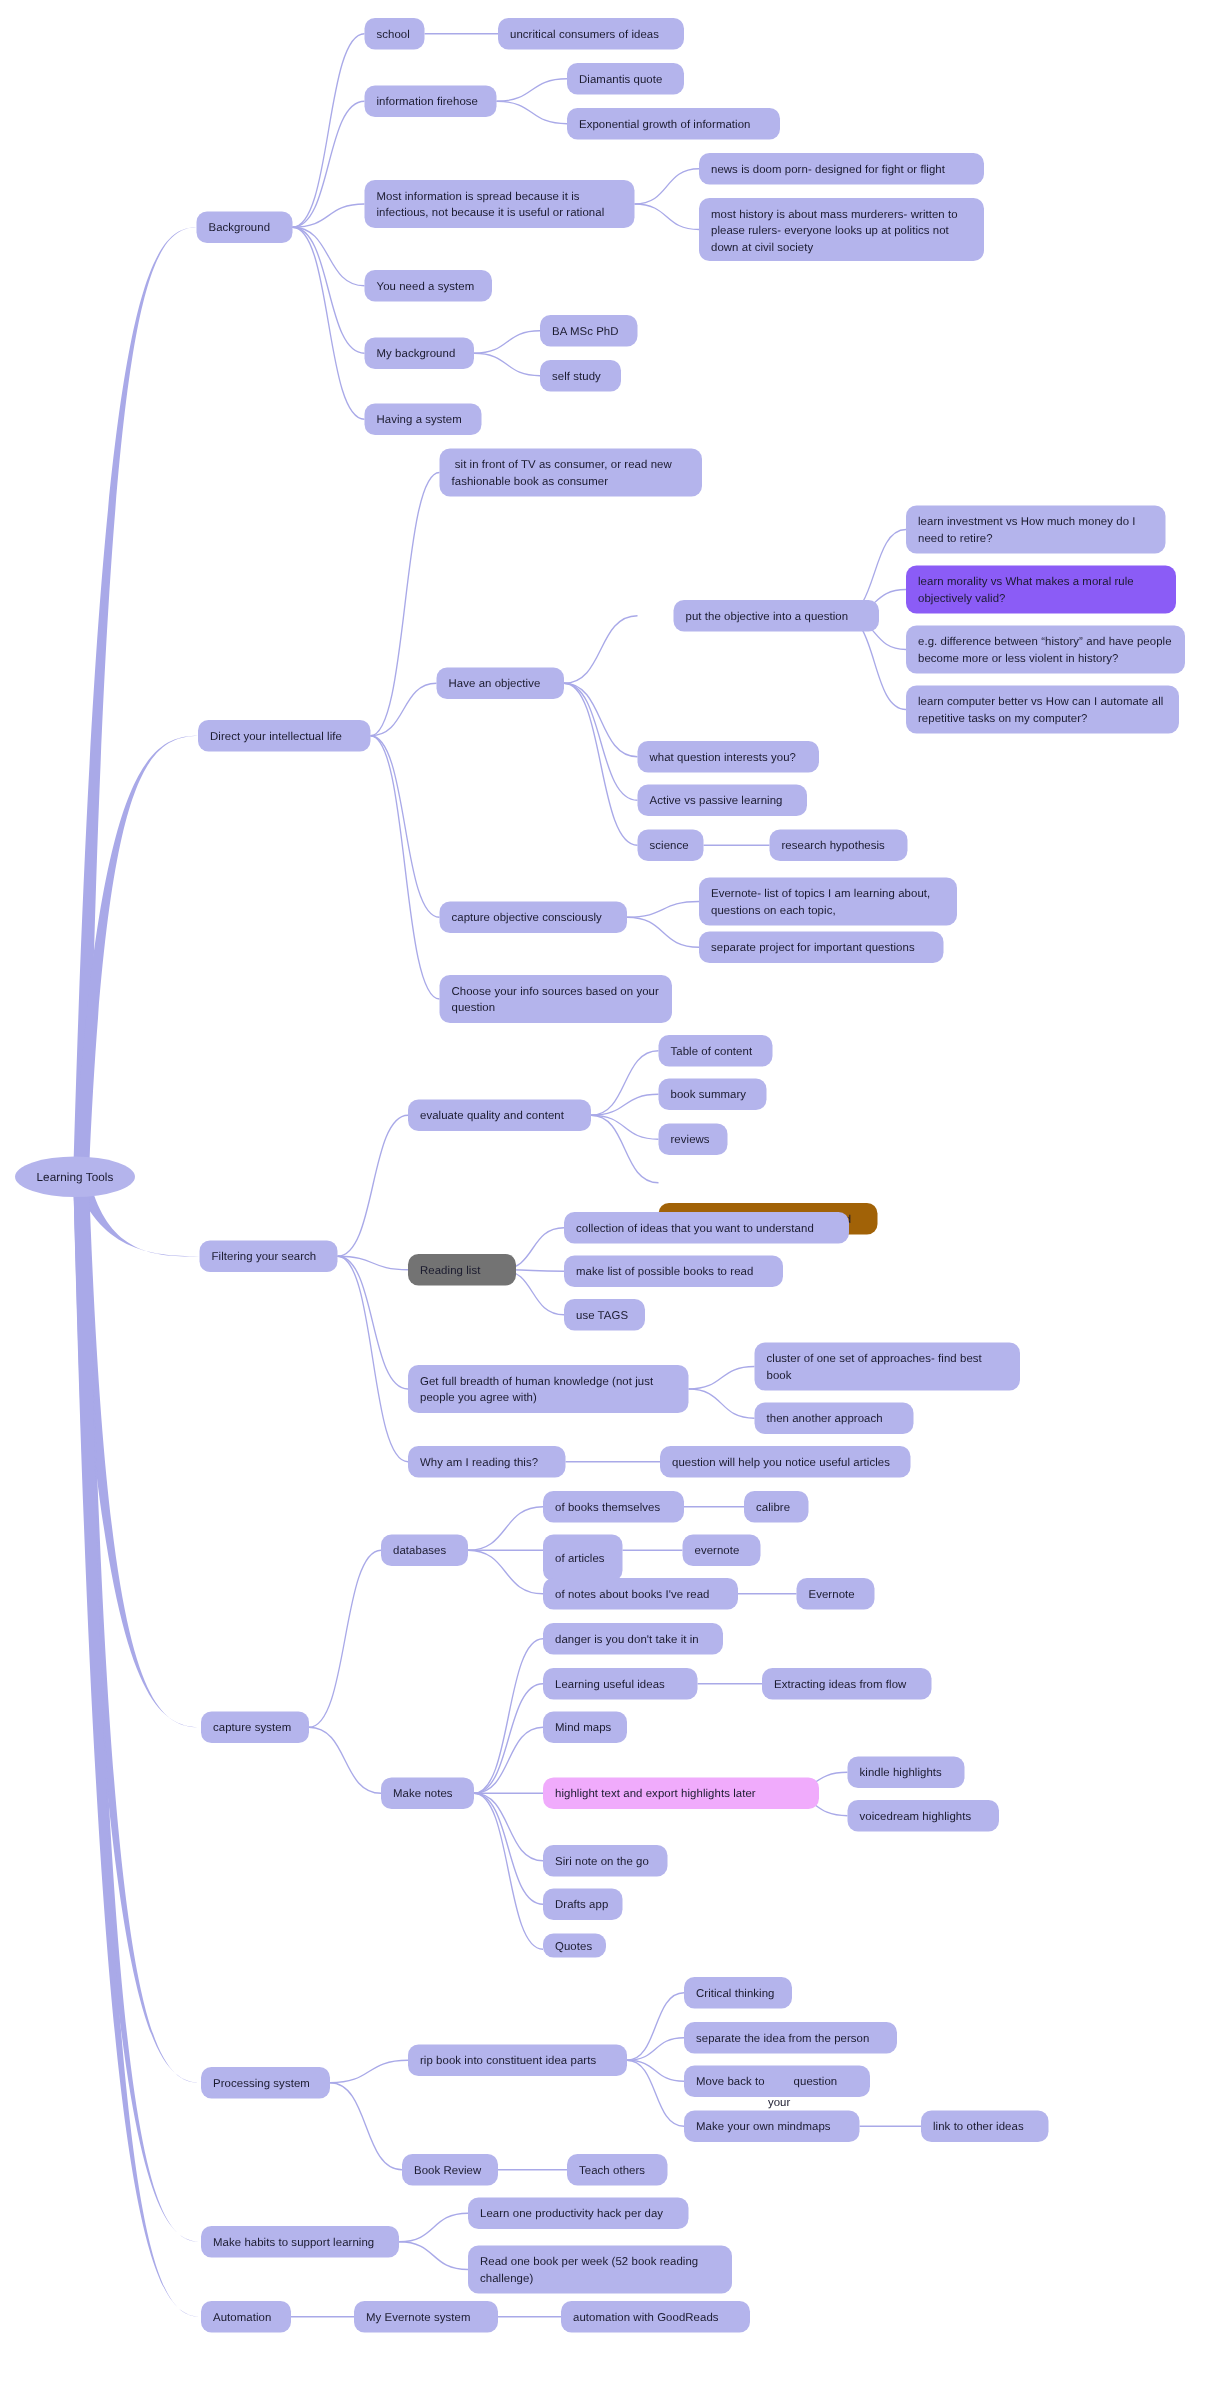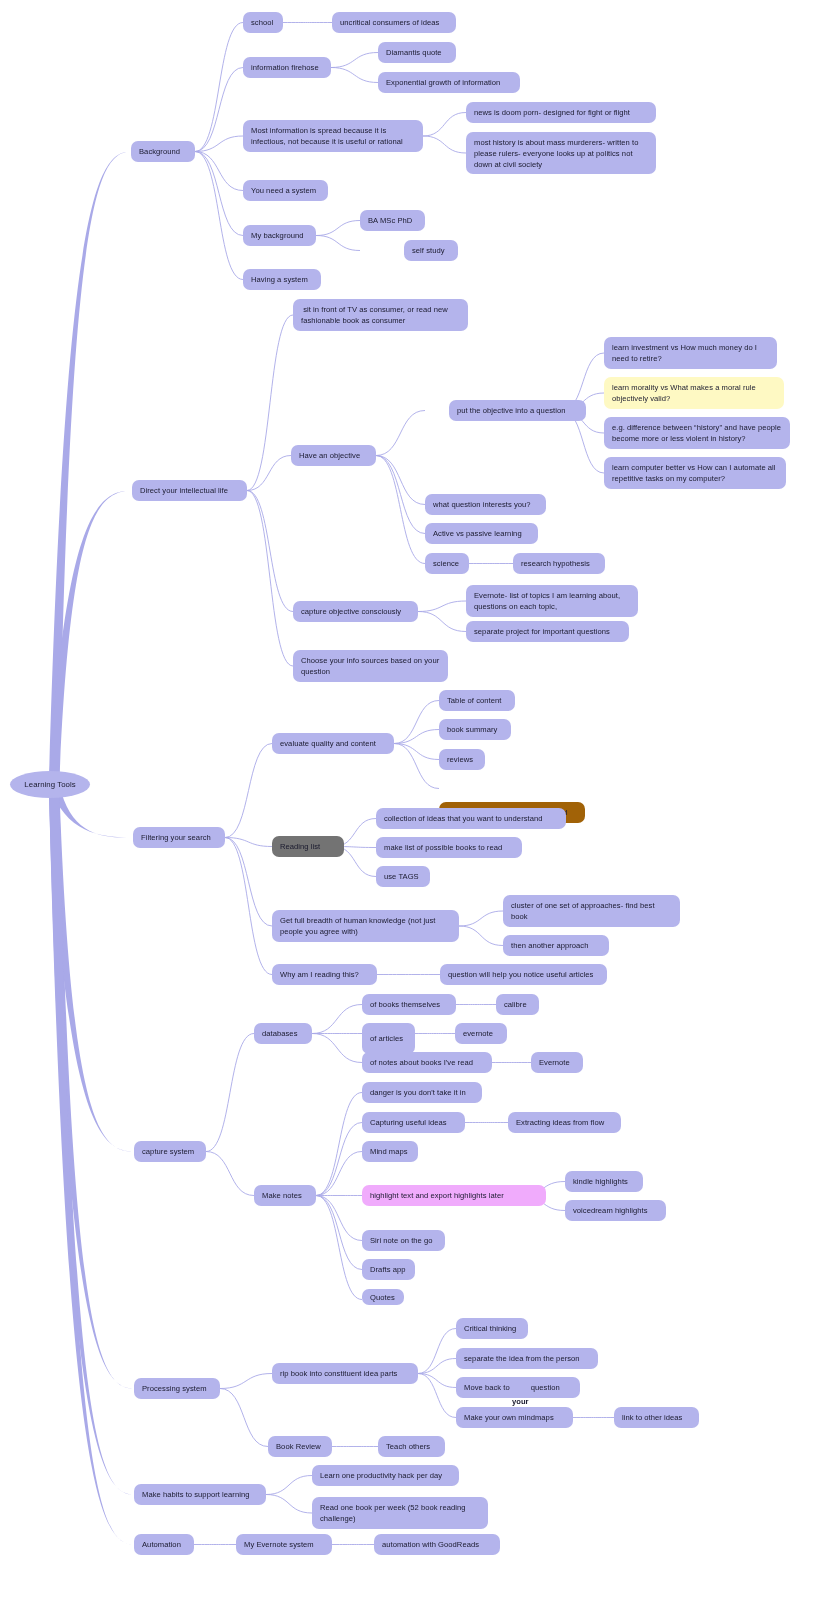--- a/index.html
+++ b/index.html
@@ -7,21 +7,21 @@
        font-family:"Liberation Sans","DejaVu Sans",sans-serif;}
   #map{position:relative;width:818px;height:1600px;background:#fff;}
   #edges{position:absolute;left:0;top:0;width:818px;height:1600px;}
   .node{position:absolute;box-sizing:border-box;
         background:#b4b4ec;color:#1a1a2e;border-radius:7px;
         display:flex;align-items:center;
         padding:4px 8px;line-height:11px;font-size:7.6px;
         letter-spacing:.05px;white-space:pre-wrap;}
   .node.root{border-radius:50%;justify-content:center;
              text-align:center;font-size:7.8px;}
-  .node b{font-weight:bold;margin-top:28px;}
+  .node b{font-weight:normal;margin-top:28px;}
 </style>
 </head>
 <body>
 
 <div id="map">
   <svg id="edges" viewBox="0 0 818 1600" preserveAspectRatio="none">
       <path d="M48.8,784.5 C65.46,202.14 97,151.5 131,151.5 C97,152.6 70.26,202.14 59.2,784.5 Z" fill="#a9a9e8" stroke="none"></path>
       <path d="M195,151.5 C221.4,151.5 216.6,22.5 243,22.5" fill="none" stroke="#a9a9e8" stroke-width="0.9"></path>
       <path d="M283,22.5 C309.95,22.5 305.05,22.5 332,22.5" fill="none" stroke="#a9a9e8" stroke-width="0.9"></path>
       <path d="M195,151.5 C221.4,151.5 216.6,67.5 243,67.5" fill="none" stroke="#a9a9e8" stroke-width="0.9"></path>
@@ -108,28 +108,28 @@
       <div class="node" style="left: 332px; top: 12px; width: 124px; height: 21px; background: rgb(180, 180, 236); color: rgb(26, 26, 46);"><span>uncritical consumers of ideas</span></div>
       <div class="node" style="left: 243px; top: 57px; width: 88px; height: 21px; background: rgb(180, 180, 236); color: rgb(26, 26, 46);"><span>information firehose</span></div>
       <div class="node" style="left: 378px; top: 42px; width: 78px; height: 21px; background: rgb(180, 180, 236); color: rgb(26, 26, 46);"><span>Diamantis quote</span></div>
       <div class="node" style="left: 378px; top: 72px; width: 142px; height: 21px; background: rgb(180, 180, 236); color: rgb(26, 26, 46);"><span>Exponential growth of information</span></div>
       <div class="node" style="left: 243px; top: 120px; width: 180px; height: 32px; background: rgb(180, 180, 236); color: rgb(26, 26, 46);"><span>Most information is spread because it is infectious, not because it is useful or rational</span></div>
       <div class="node" style="left: 466px; top: 102px; width: 190px; height: 21px; background: rgb(180, 180, 236); color: rgb(26, 26, 46);"><span>news is doom porn- designed for fight or flight</span></div>
       <div class="node" style="left: 466px; top: 132px; width: 190px; height: 42px; background: rgb(180, 180, 236); color: rgb(26, 26, 46);"><span>most history is about mass murderers- written to please rulers- everyone looks up at politics not down at civil society</span></div>
       <div class="node" style="left: 243px; top: 180px; width: 85px; height: 21px; background: rgb(180, 180, 236); color: rgb(26, 26, 46);"><span>You need a system</span></div>
       <div class="node" style="left: 243px; top: 225px; width: 73px; height: 21px; background: rgb(180, 180, 236); color: rgb(26, 26, 46);"><span>My background</span></div>
       <div class="node" style="left: 360px; top: 210px; width: 65px; height: 21px; background: rgb(180, 180, 236); color: rgb(26, 26, 46);"><span>BA MSc PhD</span></div>
-      <div class="node" style="left: 360px; top: 240px; width: 54px; height: 21px; background: rgb(180, 180, 236); color: rgb(26, 26, 46); margin-left: 44px;"><span>self study</span></div>
+      <div class="node" style="left: 360px; top: 240px; width: 54px; height: 21px; background: rgb(180, 180, 236); color: rgb(26, 26, 46);"><span>self study</span></div>
       <div class="node" style="left: 243px; top: 269px; width: 78px; height: 21px; background: rgb(180, 180, 236); color: rgb(26, 26, 46);"><span>Having a system</span></div>
       <div class="node" style="left: 132px; top: 480px; width: 115px; height: 21px; background: rgb(180, 180, 236); color: rgb(26, 26, 46);"><span>Direct your intellectual life</span></div>
       <div class="node" style="left: 293px; top: 299px; width: 175px; height: 32px; background: rgb(180, 180, 236); color: rgb(26, 26, 46);"><span> sit in front of TV as consumer, or read new fashionable book as consumer</span></div>
       <div class="node" style="left: 291px; top: 445px; width: 85px; height: 21px; background: rgb(180, 180, 236); color: rgb(26, 26, 46);"><span>Have an objective</span></div>
       <div class="node" style="left: 425px; top: 400px; width: 137px; height: 21px; background: rgb(180, 180, 236); color: rgb(26, 26, 46); margin-left: 24px;"><span>put the objective into a question</span></div>
       <div class="node" style="left: 604px; top: 337px; width: 173px; height: 32px; background: rgb(180, 180, 236); color: rgb(26, 26, 46);"><span>learn investment vs How much money do I need to retire?</span></div>
-      <div class="node" style="left: 604px; top: 377px; width: 180px; height: 32px; background: #fef9c3; color: rgb(26, 26, 46);"><span>learn morality vs What makes a moral rule objectively valid?</span></div>
+      <div class="node" style="left: 604px; top: 377px; width: 180px; height: 32px; background: #8b5cf6; color: rgb(26, 26, 46);"><span>learn morality vs What makes a moral rule objectively valid?</span></div>
       <div class="node" style="left: 604px; top: 417px; width: 186px; height: 32px; background: rgb(180, 180, 236); color: rgb(26, 26, 46);"><span>e.g. difference between “history” and have people become more or less violent in history?</span></div>
       <div class="node" style="left: 604px; top: 457px; width: 182px; height: 32px; background: rgb(180, 180, 236); color: rgb(26, 26, 46);"><span>learn computer better vs How can I automate all repetitive tasks on my computer?</span></div>
       <div class="node" style="left: 425px; top: 494px; width: 121px; height: 21px; background: rgb(180, 180, 236); color: rgb(26, 26, 46);"><span>what question interests you?</span></div>
       <div class="node" style="left: 425px; top: 523px; width: 113px; height: 21px; background: rgb(180, 180, 236); color: rgb(26, 26, 46);"><span>Active vs passive learning</span></div>
       <div class="node" style="left: 425px; top: 553px; width: 44px; height: 21px; background: rgb(180, 180, 236); color: rgb(26, 26, 46);"><span>science</span></div>
       <div class="node" style="left: 513px; top: 553px; width: 92px; height: 21px; background: rgb(180, 180, 236); color: rgb(26, 26, 46);"><span>research hypothesis</span></div>
       <div class="node" style="left: 293px; top: 601px; width: 125px; height: 21px; background: rgb(180, 180, 236); color: rgb(26, 26, 46);"><span>capture objective consciously</span></div>
       <div class="node" style="left: 466px; top: 585px; width: 172px; height: 32px; background: rgb(180, 180, 236); color: rgb(26, 26, 46);"><span>Evernote- list of topics I am learning about, questions on each topic,</span></div>
       <div class="node" style="left: 466px; top: 621px; width: 163px; height: 21px; background: rgb(180, 180, 236); color: rgb(26, 26, 46);"><span>separate project for important questions</span></div>
       <div class="node" style="left: 293px; top: 650px; width: 155px; height: 32px; background: rgb(180, 180, 236); color: rgb(26, 26, 46);"><span>Choose your info sources based on your question</span></div>
@@ -151,21 +151,21 @@
       <div class="node" style="left: 134px; top: 1141px; width: 72px; height: 21px; background: rgb(180, 180, 236); color: rgb(26, 26, 46);"><span>capture system</span></div>
       <div class="node" style="left: 254px; top: 1023px; width: 58px; height: 21px; background: rgb(180, 180, 236); color: rgb(26, 26, 46);"><span>databases</span></div>
       <div class="node" style="left: 362px; top: 994px; width: 94px; height: 21px; background: rgb(180, 180, 236); color: rgb(26, 26, 46);"><span>of books themselves</span></div>
       <div class="node" style="left: 496px; top: 994px; width: 43px; height: 21px; background: rgb(180, 180, 236); color: rgb(26, 26, 46);"><span>calibre</span></div>
       <div class="node" style="left: 362px; top: 1023px; width: 53px; height: 31px; background: rgb(180, 180, 236); color: rgb(26, 26, 46);"><span>of articles</span></div>
       <div class="node" style="left: 455px; top: 1023px; width: 52px; height: 21px; background: rgb(180, 180, 236); color: rgb(26, 26, 46);"><span>evernote</span></div>
       <div class="node" style="left: 362px; top: 1052px; width: 130px; height: 21px; background: rgb(180, 180, 236); color: rgb(26, 26, 46);"><span>of notes about books I've read</span></div>
       <div class="node" style="left: 531px; top: 1052px; width: 52px; height: 21px; background: rgb(180, 180, 236); color: rgb(26, 26, 46);"><span>Evernote</span></div>
       <div class="node" style="left: 254px; top: 1185px; width: 62px; height: 21px; background: rgb(180, 180, 236); color: rgb(26, 26, 46);"><span>Make notes</span></div>
       <div class="node" style="left: 362px; top: 1082px; width: 120px; height: 21px; background: rgb(180, 180, 236); color: rgb(26, 26, 46);"><span>danger is you don't take it in</span></div>
-      <div class="node" style="left: 362px; top: 1112px; width: 103px; height: 21px; background: rgb(180, 180, 236); color: rgb(26, 26, 46);"><span>Capturing useful ideas</span></div>
+      <div class="node" style="left: 362px; top: 1112px; width: 103px; height: 21px; background: rgb(180, 180, 236); color: rgb(26, 26, 46);"><span>Learning useful ideas</span></div>
       <div class="node" style="left: 508px; top: 1112px; width: 113px; height: 21px; background: rgb(180, 180, 236); color: rgb(26, 26, 46);"><span>Extracting ideas from flow</span></div>
       <div class="node" style="left: 362px; top: 1141px; width: 56px; height: 21px; background: rgb(180, 180, 236); color: rgb(26, 26, 46);"><span>Mind maps</span></div>
       <div class="node" style="left: 362px; top: 1185px; width: 184px; height: 21px; background: #f0abfc; color: rgb(26, 26, 46);"><span>highlight text and export highlights later</span></div>
       <div class="node" style="left: 565px; top: 1171px; width: 78px; height: 21px; background: rgb(180, 180, 236); color: rgb(26, 26, 46);"><span>kindle highlights</span></div>
       <div class="node" style="left: 565px; top: 1200px; width: 101px; height: 21px; background: rgb(180, 180, 236); color: rgb(26, 26, 46);"><span>voicedream highlights</span></div>
       <div class="node" style="left: 362px; top: 1230px; width: 83px; height: 21px; background: rgb(180, 180, 236); color: rgb(26, 26, 46);"><span>Siri note on the go</span></div>
       <div class="node" style="left: 362px; top: 1259px; width: 53px; height: 21px; background: rgb(180, 180, 236); color: rgb(26, 26, 46);"><span>Drafts app</span></div>
       <div class="node" style="left: 362px; top: 1289px; width: 42px; height: 16px; background: rgb(180, 180, 236); color: rgb(26, 26, 46);"><span>Quotes</span></div>
       <div class="node" style="left: 134px; top: 1378px; width: 86px; height: 21px; background: rgb(180, 180, 236); color: rgb(26, 26, 46);"><span>Processing system</span></div>
       <div class="node" style="left: 272px; top: 1363px; width: 146px; height: 21px; background: rgb(180, 180, 236); color: rgb(26, 26, 46);"><span>rip book into constituent idea parts</span></div>

